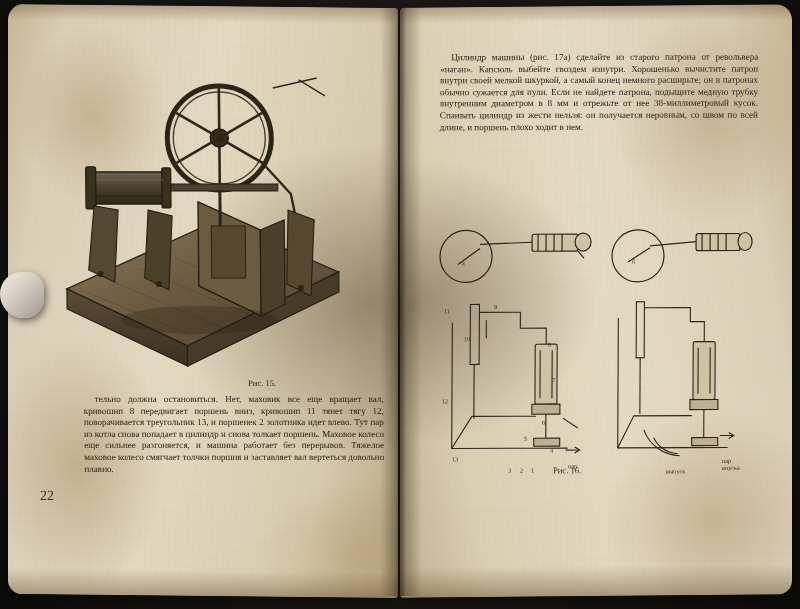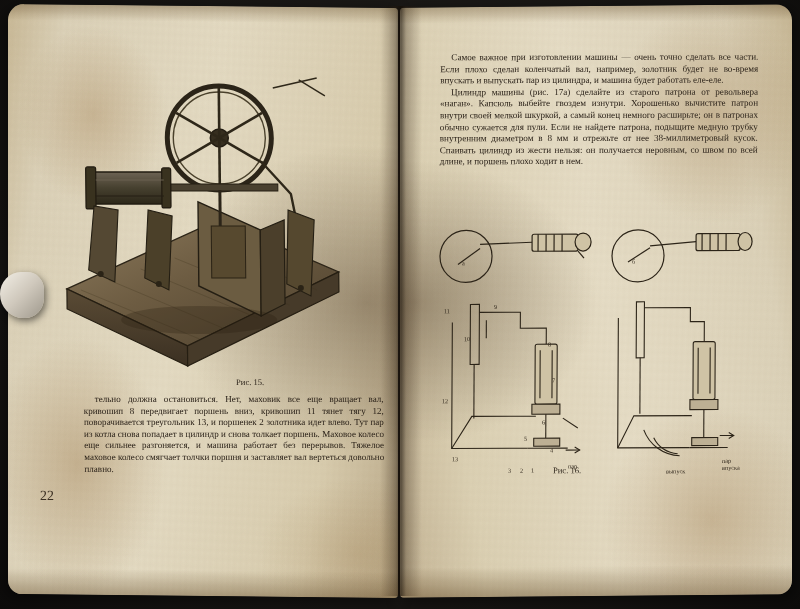--- a/index.html
+++ b/index.html
@@ -118,21 +118,21 @@
   
   .left-text {
     left: 28px;
     top: 388px;
     width: 300px;
     transform: rotate(-0.6deg);
     margin-left: 48px;
   }
   .fig-caption-left {
     position: absolute;
-    left: 228px;
+    left: 240px;
     top: 371px;
     font-size: 8.6px;
     color: #2c2319;
     transform: rotate(-0.6deg);
   }
   .page-number-left {
     position: absolute;
     left: 32px;
     top: 484px;
     font-size: 14px;
@@ -326,21 +326,20 @@
     </div>
 
     <div class="page page-right">
       <div class="stain s4"></div>
       <div class="stain s5"></div>
       <div class="texture"></div>
       <div class="edge-top-right"></div>
       <div class="edge-bot-right"></div>
 
       <div class="col body-text right-text" style="left:40px; top:46px; width:318px;">
-        <p>Самое важное при изготовлении машины — очень точно сделать все части. Если плохо сделан коленчатый вал, например, золотник будет не во-время впускать и выпускать пар из цилиндра, и машина будет работать еле-еле.</p>
         <p>Цилиндр машины (рис. 17а) сделайте из старого патрона от револьвера «наган». Капсюль выбейте гвоздем изнутри. Хорошенько вычистите патрон внутри своей мелкой шкуркой, а самый конец немного расширьте; он в патронах обычно сужается для пули. Если не найдете патрона, подыщите медную трубку внутренним диаметром в 8 мм и отрежьте от нее 38-миллиметровый кусок. Спаивать цилиндр из жести нельзя: он получается неровным, со швом по всей длине, и поршень плохо ходит в нем.</p>
       </div>
 
       <div class="fig17" style="left:28px; top:212px;">
         <svg width="330" height="80" viewBox="0 0 330 80" xmlns="http://www.w3.org/2000/svg">
           <g stroke="#2c2418" fill="none" stroke-width="1.2">
 
             <circle cx="38" cy="38" r="26"></circle>
             <path d="M52 26 L104 24"></path>
             <path d="M30 46 L52 30"></path>

